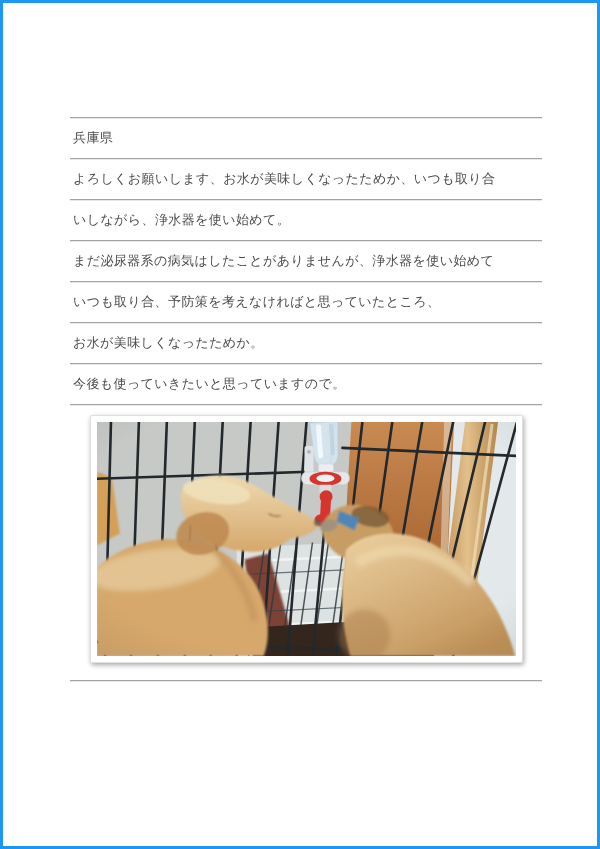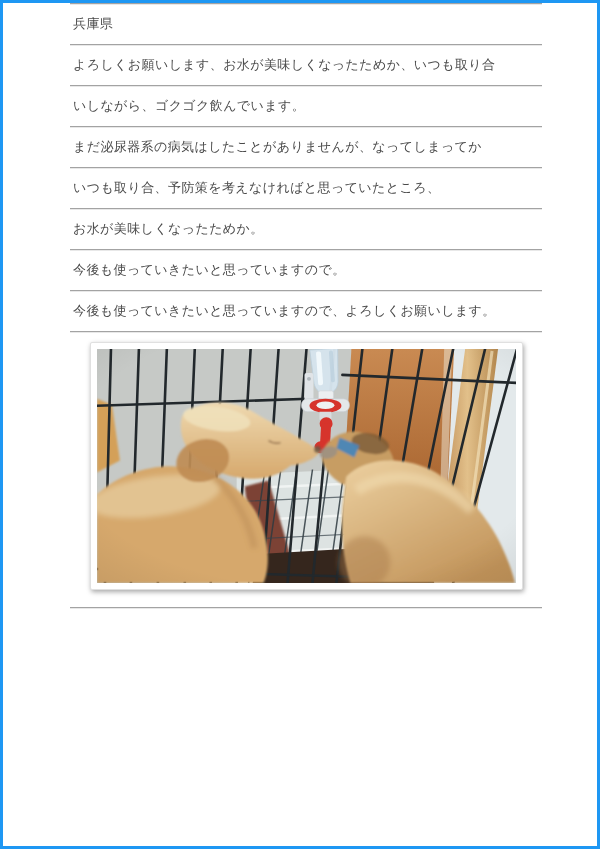--- a/index.html
+++ b/index.html
@@ -8,21 +8,21 @@
     --text-color:#4a4a4a;
   }
   html,body{margin:0;padding:0;}
   body{
     width:600px;height:849px;box-sizing:border-box;overflow:hidden;
     background:#ffffff;
     border:3px solid var(--accent-border-color,#1e97f3);
     font-family:"Liberation Serif","DejaVu Serif",serif;
   }
   .content{
-    margin-left:67px;margin-right:55px;
+    margin-left:67px;margin-right:55px;padding-top:114px;
   }
   .row{
     border-top:1px solid var(--rule-color,#a3a3a3);
     box-shadow:inset 0 1px 0 #e8e8e8;
     height:40px;
     display:flex;align-items:center;
     font-size:13px;letter-spacing:.4px;
     color:var(--text-color,#4a4a4a);
   }
   .row-text{padding-left:3px;white-space:nowrap;}
@@ -49,36 +49,33 @@
 
 <div class="content">
 
   <div class="row">
     <span class="row-text">兵庫県</span>
   </div>
   <div class="row">
     <span class="row-text">よろしくお願いします、お水が美味しくなったためか、いつも取り合</span>
   </div>
   <div class="row">
-    <span class="row-text">いしながら、ゴクゴク飲んでいます。</span>
+    <span class="row-text">いしながら、浄水器を使い始めて。</span>
   </div>
   <div class="row">
-    <span class="row-text">まだ泌尿器系の病気はしたことがありませんが、なってしまってか</span>
+    <span class="row-text">まだ泌尿器系の病気はしたことがありませんが、浄水器を使い始めて</span>
   </div>
   <div class="row">
     <span class="row-text">いつも取り合、予防策を考えなければと思っていたところ、</span>
   </div>
   <div class="row">
     <span class="row-text">お水が美味しくなったためか。</span>
   </div>
   <div class="row">
     <span class="row-text">今後も使っていきたいと思っていますので。</span>
-  </div>
-  <div class="row">
-    <span class="row-text">今後も使っていきたいと思っていますので、よろしくお願いします。</span>
   </div>
 
   <div class="photo-section">
     <div class="photo-frame">
       <svg width="419" height="234" viewBox="0 0 420 235" preserveAspectRatio="none" role="img">
         <defs>
           <filter id="soft" x="-20%" y="-20%" width="140%" height="140%">
               <feGaussianBlur stdDeviation="1.3"></feGaussianBlur>
             </filter>
           <filter id="soft2" x="-40%" y="-40%" width="180%" height="180%">

